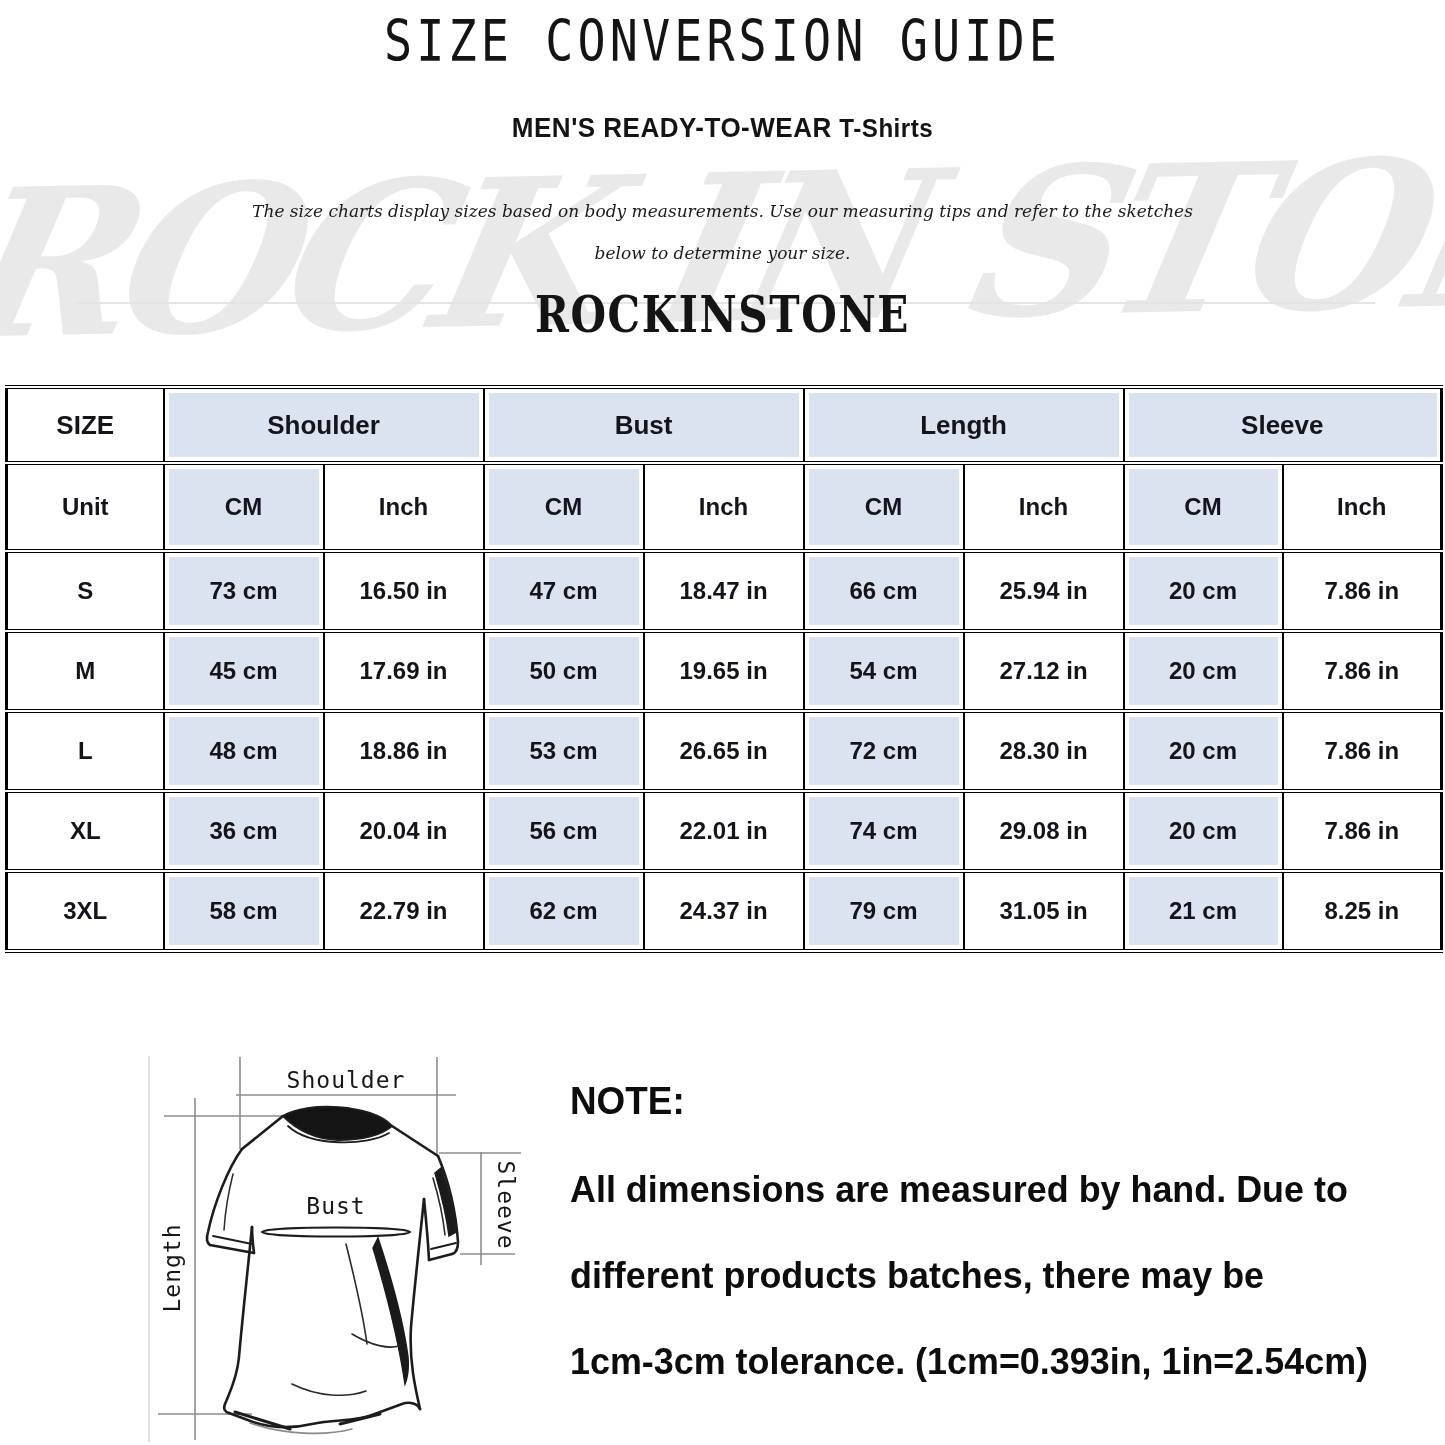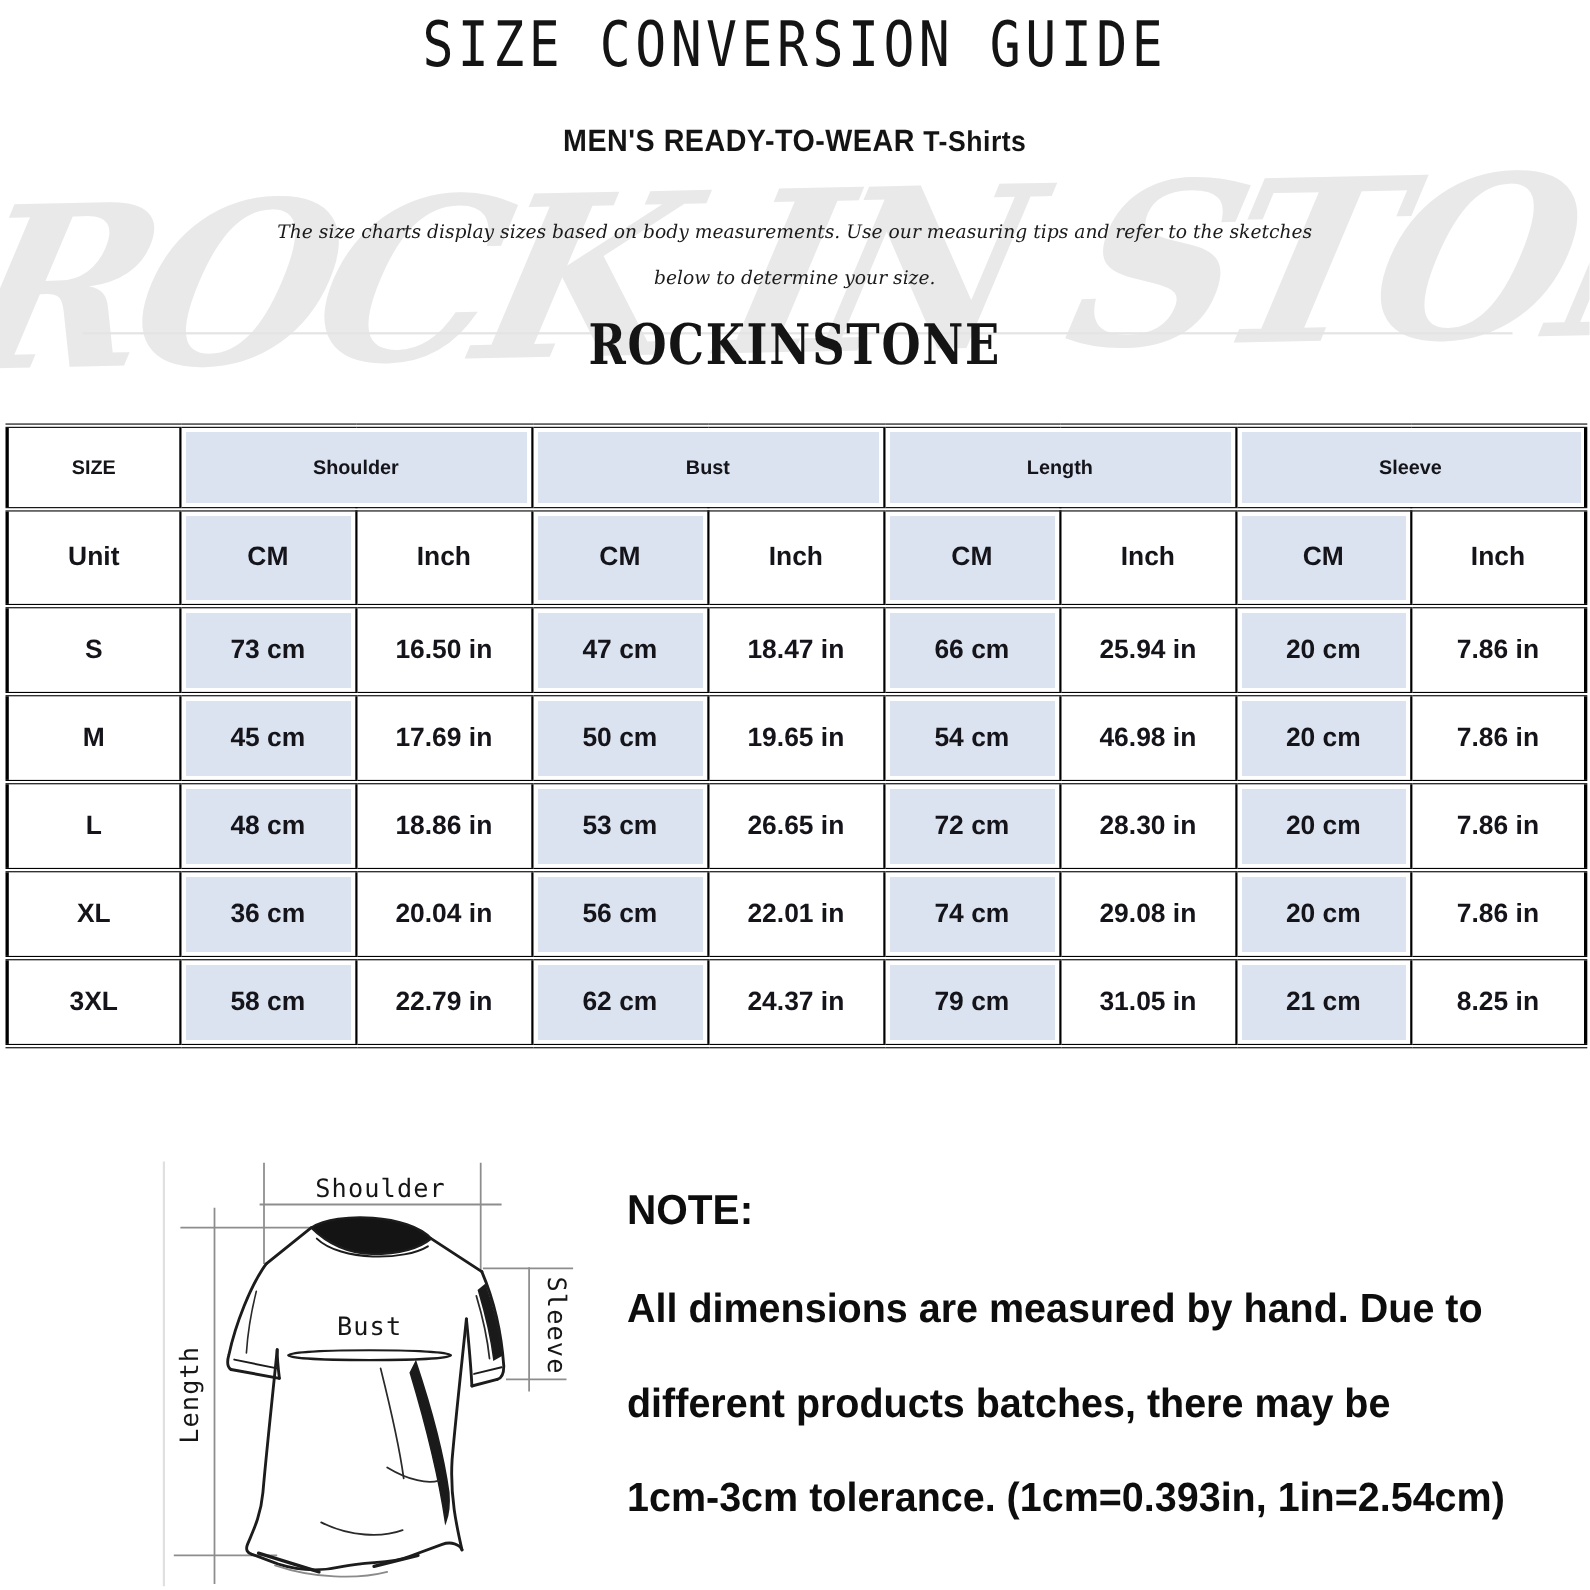--- a/index.html
+++ b/index.html
@@ -62,21 +62,21 @@
     font-weight: bold; color: #14141a;
     text-align: center;
   }
   .size-table td {
     border-left: 2px solid #000; border-right: 2px solid #000;
     border-top: 4px double #000; border-bottom: 4px double #000;
     padding: 4px; vertical-align: middle;
     font-size: 24px;
     background-clip: content-box;
   }
-  .size-table tr.group-row td { font-size: 18px; }
+  .size-table tr.group-row td { font-size: 26px; }
   .size-table tr.group-row { height: 76px; }
   .size-table tr.unit-row  { height: 88px; }
   .size-table tr.data-row  { height: 80px; }
   .size-table td.blue { background-color: #dae3ef; }
 
   
   .diagram-svg { position: absolute; left: 140px; top: 1052px; z-index: 2; }
   .diagram-svg text {
     font-family: "DejaVu Sans Mono", monospace;
     font-size: 23px; fill: #161616; letter-spacing: 1px;
@@ -148,21 +148,21 @@
       <td class="blue">20 cm</td>
       <td>7.86 in</td>
     </tr>
     <tr class="data-row">
       <td>M</td>
       <td class="blue">45 cm</td>
       <td>17.69 in</td>
       <td class="blue">50 cm</td>
       <td>19.65 in</td>
       <td class="blue">54 cm</td>
-      <td>46.98 in</td>
+      <td>27.12 in</td>
       <td class="blue">20 cm</td>
       <td>7.86 in</td>
     </tr>
     <tr class="data-row">
       <td>L</td>
       <td class="blue">48 cm</td>
       <td>18.86 in</td>
       <td class="blue">53 cm</td>
       <td>26.65 in</td>
       <td class="blue">72 cm</td>

